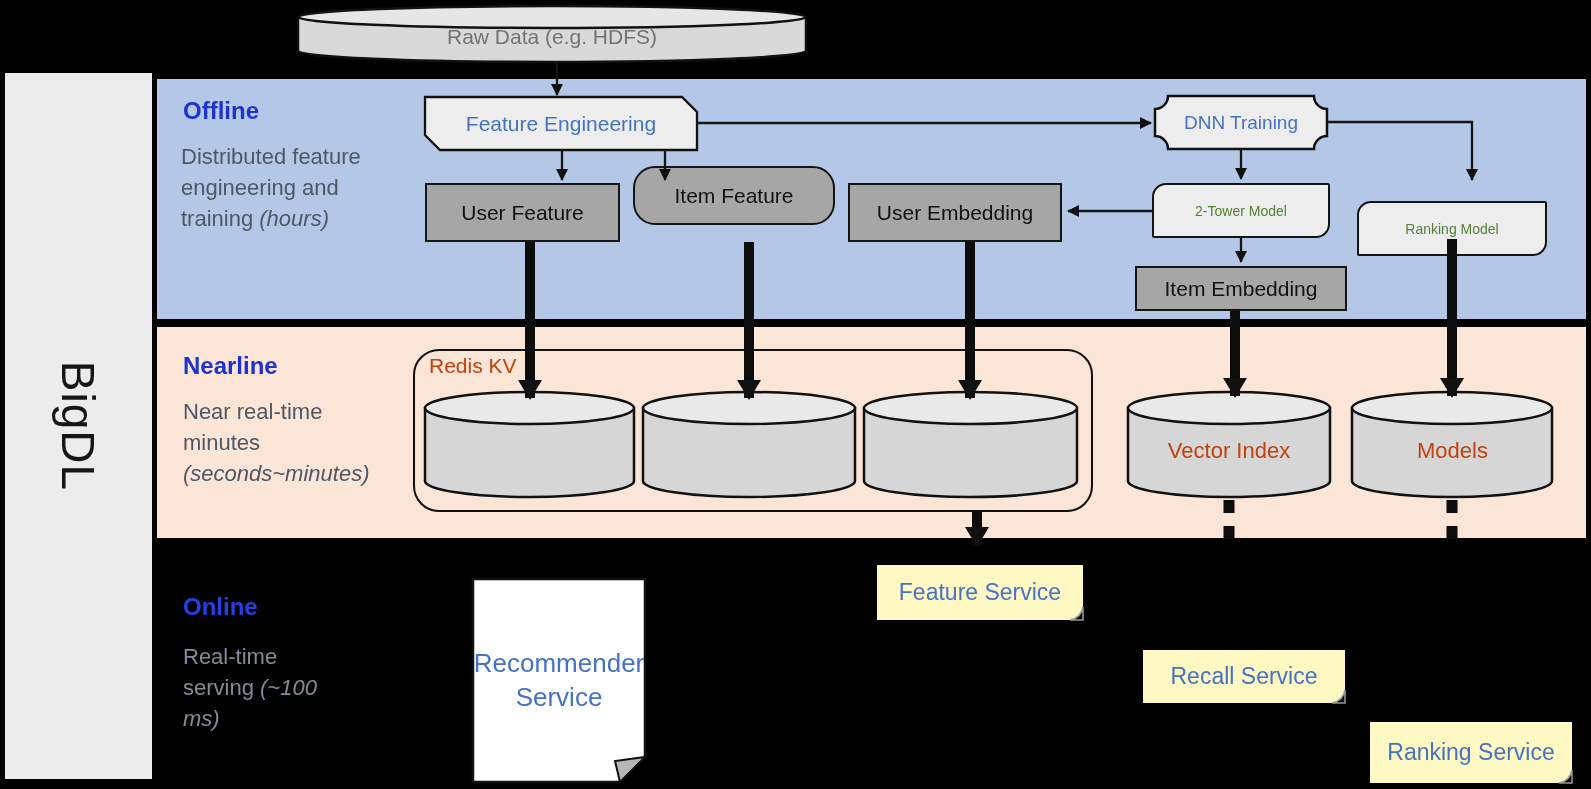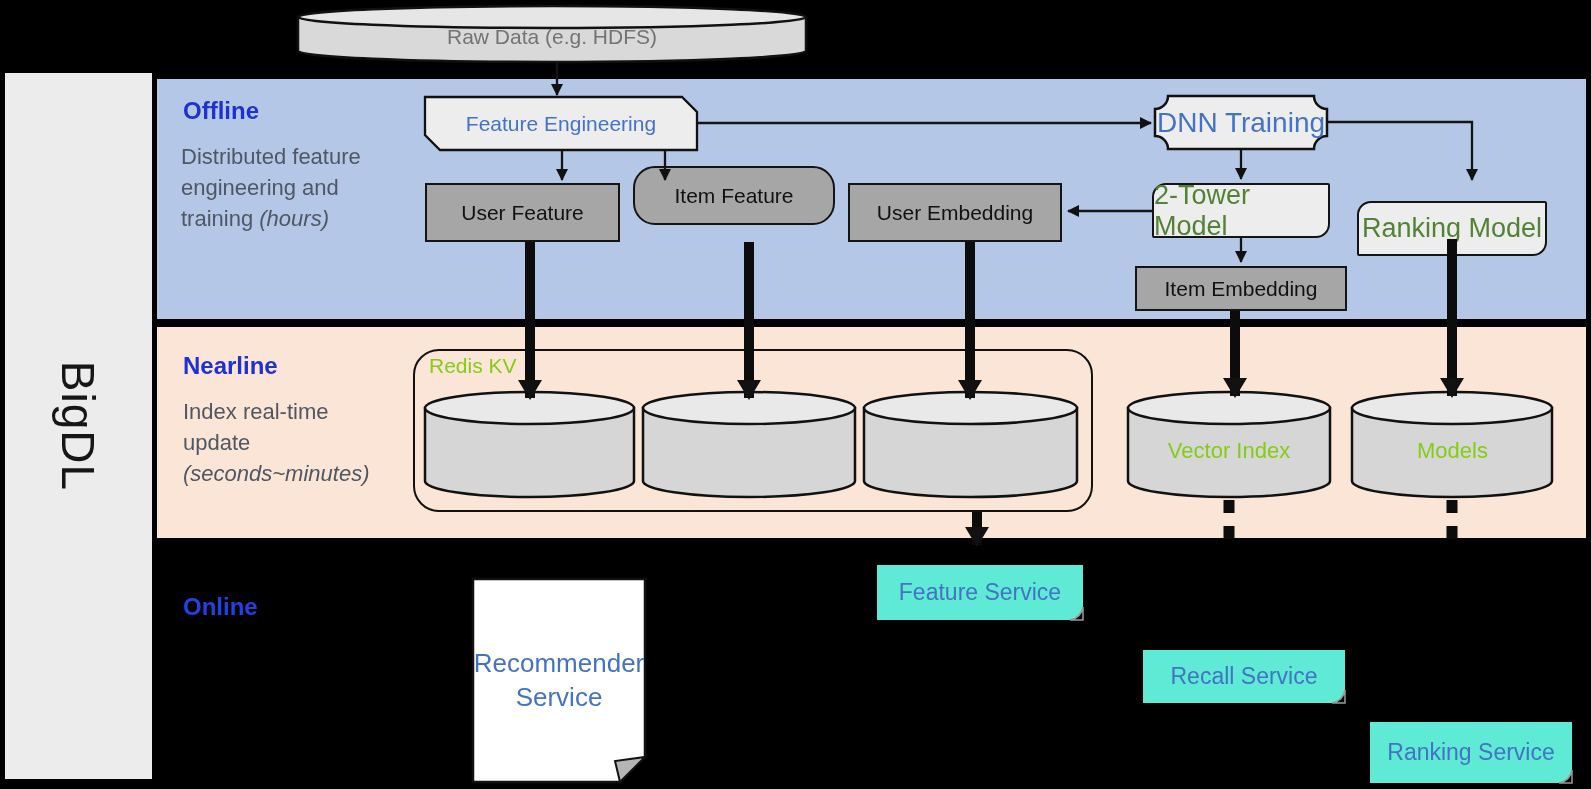--- a/index.html
+++ b/index.html
@@ -19,27 +19,27 @@
   .lane-desc{font-size:22px;color:#4f5765;line-height:1.42;z-index:2;}
   .lane-desc em{font-style:italic;}
   #online-title{color:#2340e2;}
   #online-desc{color:#828b9c;}
   
   svg.layer{left:0;top:0;z-index:1;pointer-events:none;}
   svg#arrow-layer{z-index:3;}
   
   .node{z-index:2;display:flex;align-items:center;justify-content:center;box-sizing:border-box;}
   .gray-box{background:#a6a6a6;border:2.5px solid #141414;color:#111;font-size:21px;}
-  .model-box{background:#ededed;border:2.5px solid #141414;border-radius:14px 2px 14px 2px;color:#538135;font-size:27px;}
+  .model-box{background:#ededed;border:2.5px solid #141414;border-radius:14px 2px 14px 2px;color:#538135;font-size:14px;}
   .shape-label{z-index:2;display:flex;align-items:center;justify-content:center;text-align:center;pointer-events:none;}
   .blue-label{color:#4472c4;}
-  .brown-label{color:#84cc16;}
+  .brown-label{color:#c2410c;}
   #redis-frame{left:413px;top:349px;width:680px;height:163px;border:2.5px solid #111;border-radius:26px;z-index:1;box-sizing:border-box;}
   #redis-kv-label{left:429px;top:354px;font-size:21px;z-index:2;}
-  .service-box{background:#5eead4;z-index:2;display:flex;align-items:center;justify-content:center;
+  .service-box{background:#fef9c3;z-index:2;display:flex;align-items:center;justify-content:center;
     color:#4472c4;font-size:23px;}
   #recommender-label{left:473px;top:579px;width:172px;height:203px;font-size:26px;line-height:1.3;}
 </style>
 </head>
 <body>
 
 <div id="stage">
 
   <div class="abs" id="sidebar">
     <span class="vtext">BigDL</span>
@@ -48,25 +48,29 @@
   <div class="abs lane" id="lane-nearline"></div>
 
   <div class="abs lane-title" style="left:183px;top:97px;">Offline</div>
   <div class="abs lane-desc" style="left:181px;top:141px;width:195px;">
     <span>Distributed feature engineering and training</span>
     <em>(hours)</em>
   </div>
 
   <div class="abs lane-title" style="left:183px;top:352px;">Nearline</div>
   <div class="abs lane-desc" style="left:183px;top:396px;width:215px;">
-    <span>Index real-time update</span>
+    <span>Near real-time minutes</span>
     <em>(seconds~minutes)</em>
   </div>
 
   <div class="abs lane-title" id="online-title" style="left:183px;top:593px;">Online</div>
+  <div class="abs lane-desc" id="online-desc" style="left:183px;top:641px;width:140px;">
+    <span>Real-time serving</span>
+    <em>(~100 ms)</em>
+  </div>
 
   <svg class="abs layer" width="1591" height="789">
 
     <g>
       <path d="M298,17 L298,51 A254,11 0 0 0 806,51 L806,17 Z" fill="#d9d9d9" stroke="#111" stroke-width="2.5"></path>
       <ellipse cx="552" cy="17" rx="254" ry="11" fill="#e6e6e6" stroke="#111" stroke-width="2.5"></ellipse>
     </g>
 
     <path d="M425,97 L682,97 L697,112 L697,150 L440,150 L425,135 Z" fill="#ededed" stroke="#111" stroke-width="2.3"></path>
 
@@ -118,21 +122,21 @@
   </div>
   <div class="abs node gray-box" style="left:1135px;top:266px;width:212px;height:45px;">
     <span>Item Embedding</span>
   </div>
 
   <div class="abs" id="redis-frame"></div>
   <div class="abs brown-label" id="redis-kv-label">Redis KV</div>
 
   <div class="abs shape-label" style="left:298px;top:17px;width:508px;height:40px;font-size:21px;color:#737373;">Raw Data (e.g. HDFS)</div>
   <div class="abs shape-label blue-label" style="left:425px;top:97px;width:272px;height:53px;font-size:21px;">Feature Engineering</div>
-  <div class="abs shape-label blue-label" style="left:1155px;top:96px;width:172px;height:53px;font-size:28px;">DNN Training</div>
+  <div class="abs shape-label blue-label" style="left:1155px;top:96px;width:172px;height:53px;font-size:19px;">DNN Training</div>
   <div class="abs shape-label brown-label" style="left:1128px;top:418px;width:202px;height:65px;font-size:22px;">Vector Index</div>
   <div class="abs shape-label brown-label" style="left:1352px;top:418px;width:201px;height:65px;font-size:22px;">Models</div>
   <div class="abs shape-label blue-label" id="recommender-label">Recommender Service</div>
 
   <div class="abs service-box" style="left:877px;top:565px;width:206px;height:55px;">
     <span>Feature Service</span>
   </div>
   <div class="abs service-box" style="left:1143px;top:650px;width:202px;height:53px;justify-content:center;">
     <span>Recall Service</span>
   </div>

